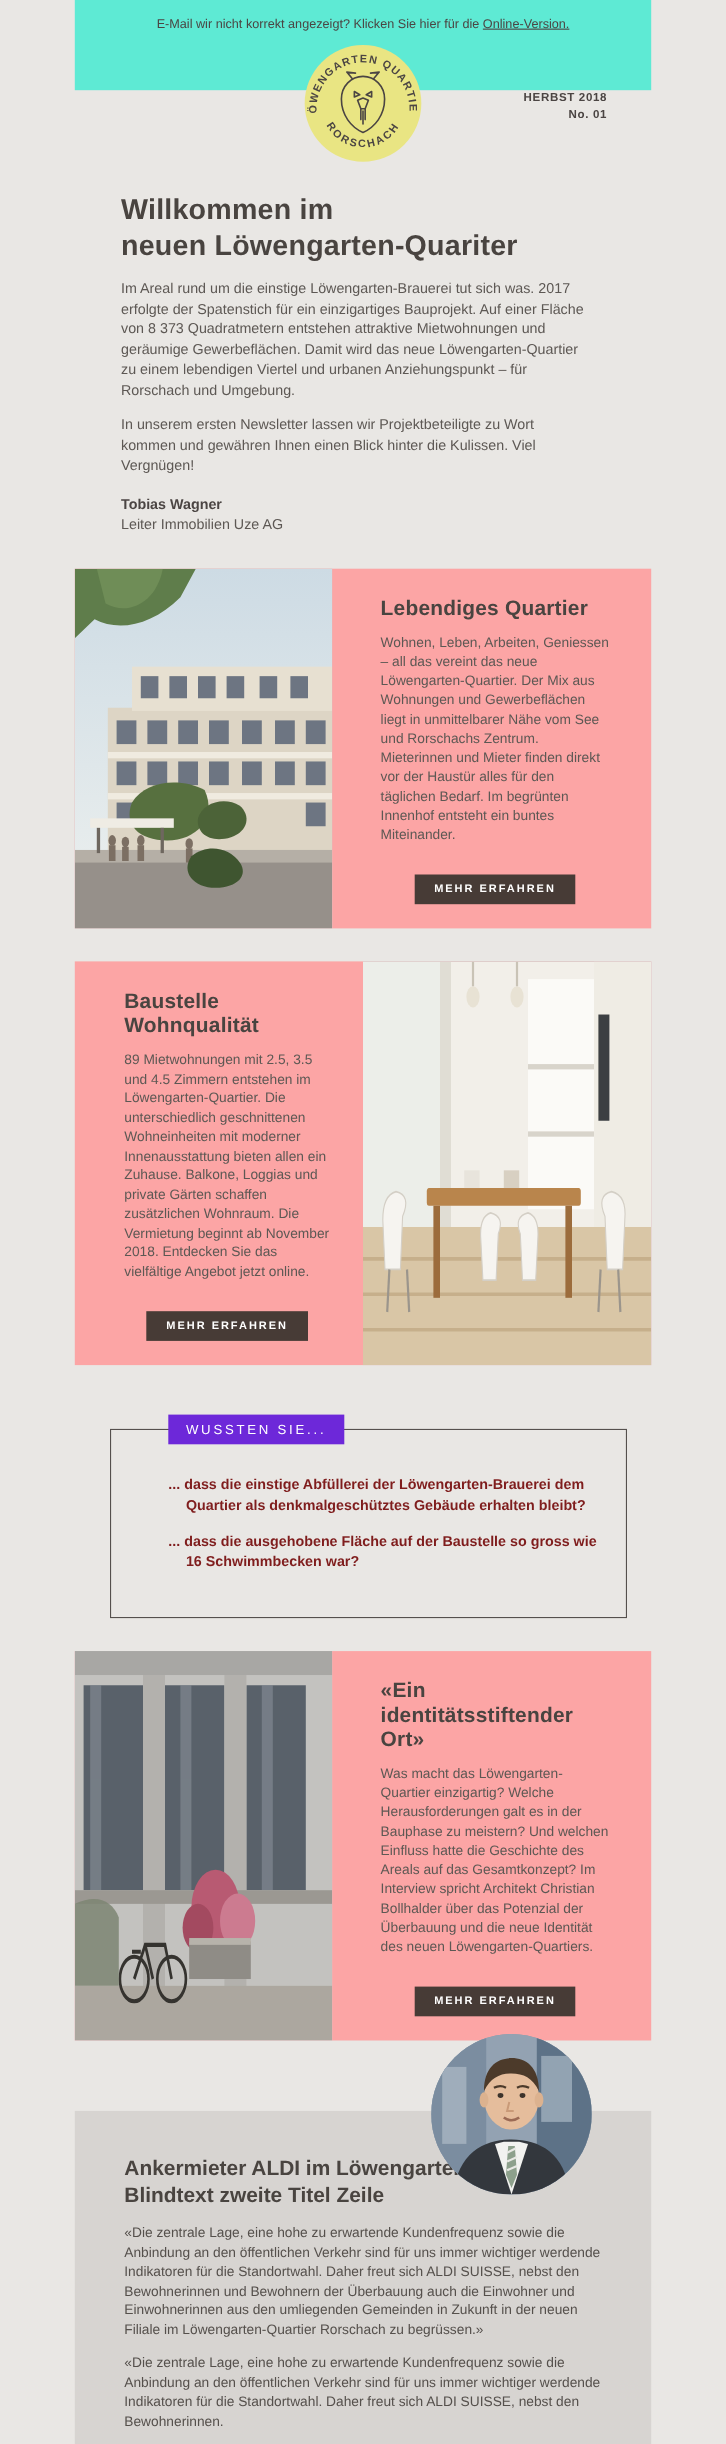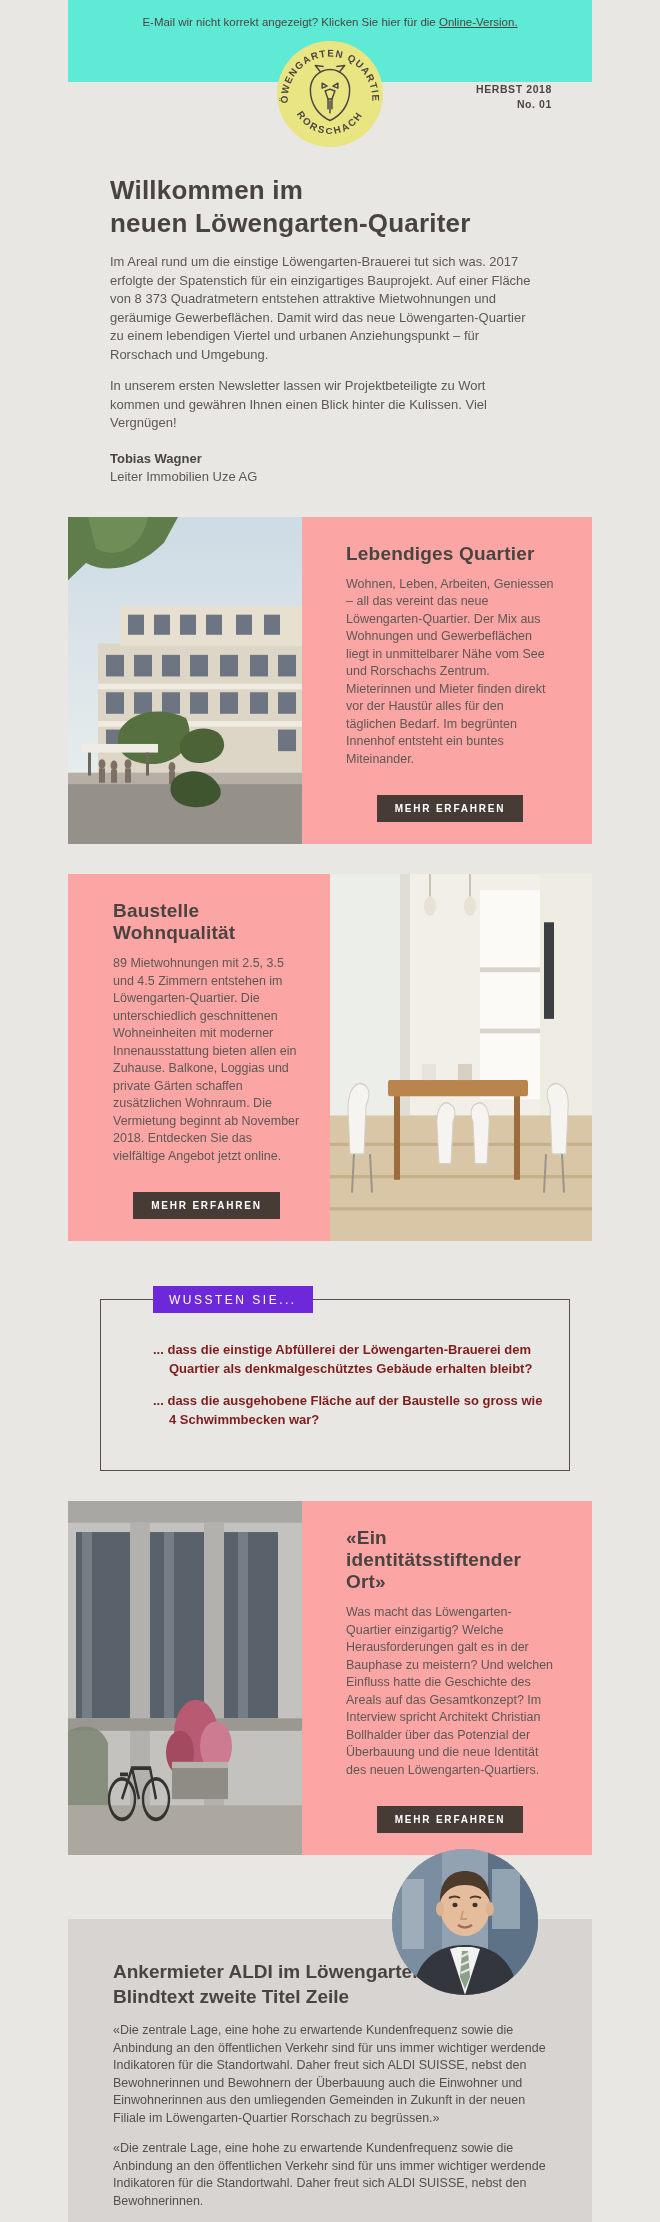--- a/index.html
+++ b/index.html
@@ -247,21 +247,21 @@
           <line x1="100" y1="0" x2="100" y2="14" stroke="#c9c3b6" stroke-width="2"></line>
         <circle cx="140" cy="20" r="6" fill="#e8e2d4"></circle>
           <line x1="140" y1="0" x2="140" y2="14" stroke="#c9c3b6" stroke-width="2"></line>
       </svg>
     </div>
   </div>
 
   <div class="facts">
     <div class="facts-label">WUSSTEN SIE...</div>
     <div class="fact">... dass die einstige Abfüllerei der Löwengarten-Brauerei dem Quartier als denkmalgeschütztes Gebäude erhalten bleibt?</div>
-    <div class="fact">... dass die ausgehobene Fläche auf der Baustelle so gross wie 4 Schwimmbecken war?</div>
+    <div class="fact">... dass die ausgehobene Fläche auf der Baustelle so gross wie 16 Schwimmbecken war?</div>
   </div>
 
   <div class="card">
     <div class="card-img">
       <svg viewBox="0 0 234 228" preserveAspectRatio="none">
         <rect width="234" height="228" fill="#c3c2bf"></rect>
         <rect x="0" y="0" width="234" height="14" fill="#a8a7a4"></rect>
         <g fill="#59616a">
           <rect x="8" y="20" width="54" height="120"></rect>
           <rect x="82" y="20" width="54" height="120"></rect>

